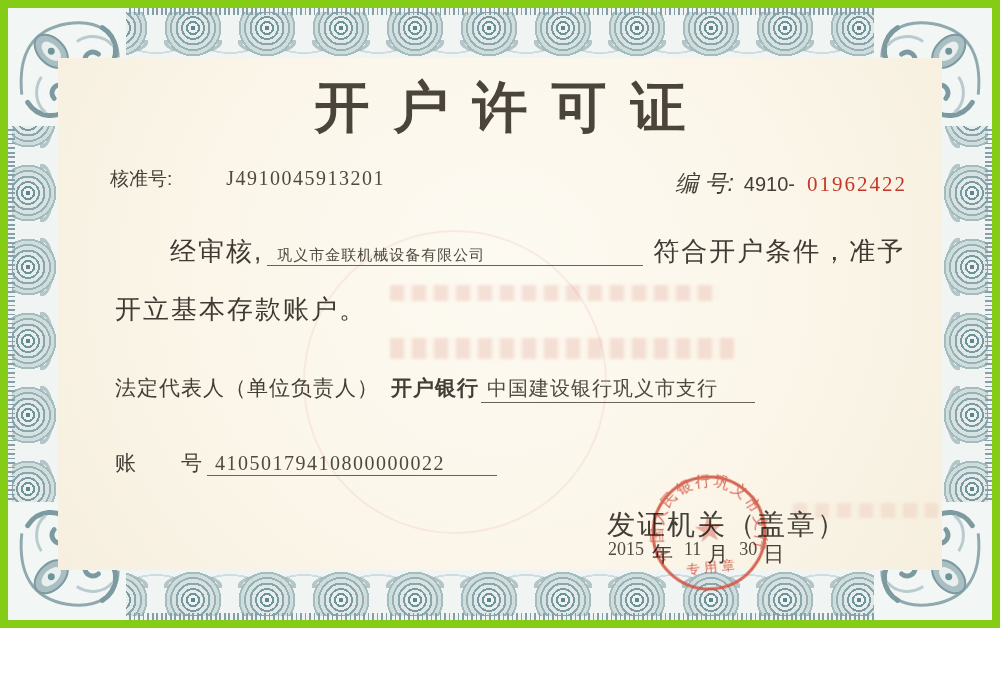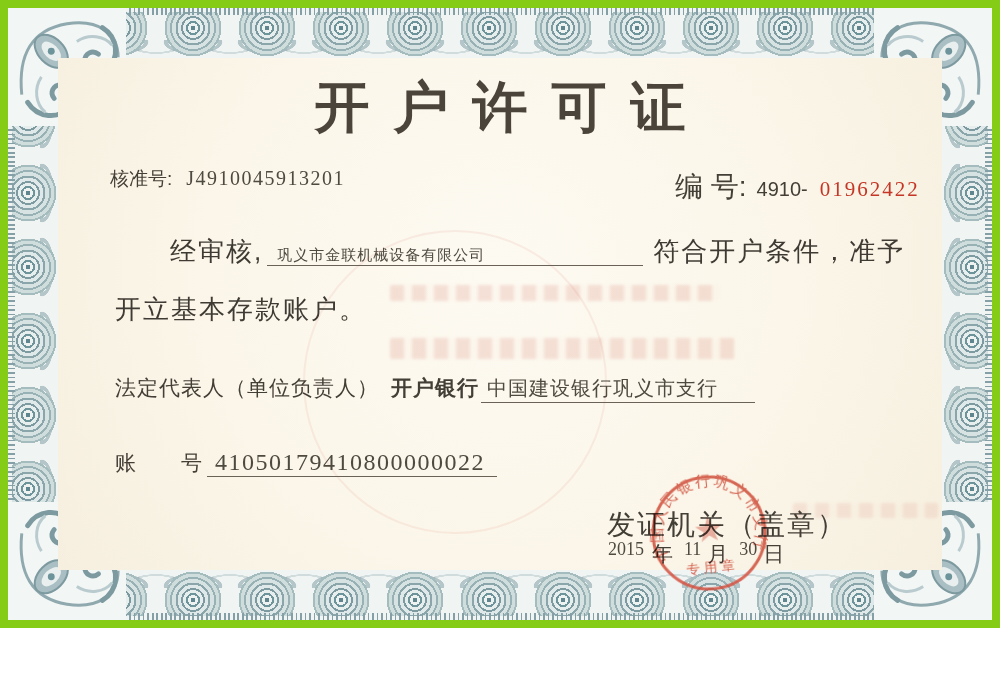--- a/index.html
+++ b/index.html
@@ -102,26 +102,26 @@
 
   <div class="paper">
 
     <div class="wm-circle"></div>
     <div class="ghost" style="left:332px;top:227px;width:330px;height:16px"></div>
     <div class="ghost" style="left:332px;top:280px;width:345px;height:21px"></div>
     <div class="ghost" style="left:735px;top:445px;width:145px;height:15px;opacity:.7"></div>
 
     <div class="title">开户许可证</div>
 
-    <div class="row" style="left:52px;top:108px;">
+    <div class="row" style="left:52px;top:108px;gap:40px;">
       <span class="lbl">核准号:</span>
       <span class="serif" style="font-size:20px;letter-spacing:1.5px;margin-left:14px;">J4910045913201</span>
     </div>
     <div class="row" style="left:617px;top:110px;">
-      <span class="lbl" style="font-size:28px;">编 号:</span>
+      <span class="lbl" style="font-size:23px;font-style:italic;">编 号:</span>
       <span class="lbl" style="font-size:20px;margin-left:10px;">4910-</span>
       <span class="serif red" style="font-size:21px;letter-spacing:2px;margin-left:12px;">01962422</span>
     </div>
 
     <div class="row" style="left:0;top:176px;width:100%;">
       <span class="lbl-big" style="margin-left:112px;">经审核,</span>
       <span class="uline" style="width:366px;margin-left:4px;padding-left:10px;">
         <span class="serif" style="font-size:15px;letter-spacing:1px;">巩义市金联机械设备有限公司</span>
       </span>
       <span class="lbl-big" style="margin-left:10px;">符合开户条件，准予</span>
@@ -134,21 +134,21 @@
       <span class="lbl-mid" style="margin-left:57px;">法定代表人（单位负责人）</span>
       <span class="lbl-mid" style="margin-left:12px;font-weight:700;">开户银行</span>
       <span class="uline" style="width:268px;margin-left:2px;padding-left:6px;">
         <span class="serif" style="font-size:20px;letter-spacing:1px;">中国建设银行巩义市支行</span>
       </span>
     </div>
 
     <div class="row" style="left:0;top:391px;width:100%;">
       <span class="lbl-mid" style="margin-left:57px;">账　　号</span>
       <span class="uline" style="width:282px;margin-left:4px;padding-left:8px;">
-        <span class="serif" style="font-size:24px;letter-spacing:1.5px;">41050179410800000022</span>
+        <span class="serif" style="font-size:20px;letter-spacing:1.5px;">41050179410800000022</span>
       </span>
     </div>
 
     <div class="row" style="left:549px;top:448px;">
       <span class="lbl-mid" style="font-size:28px;letter-spacing:2px;">发证机关（盖章）</span>
     </div>
     <div class="row" style="left:550px;top:482px;align-items:center;">
       <span class="serif sup" style="font-size:18px;">2015</span>
       <span class="lbl-mid" style="margin-left:8px;">年</span>
       <span class="serif sup" style="font-size:18px;margin-left:10px;">11</span>

